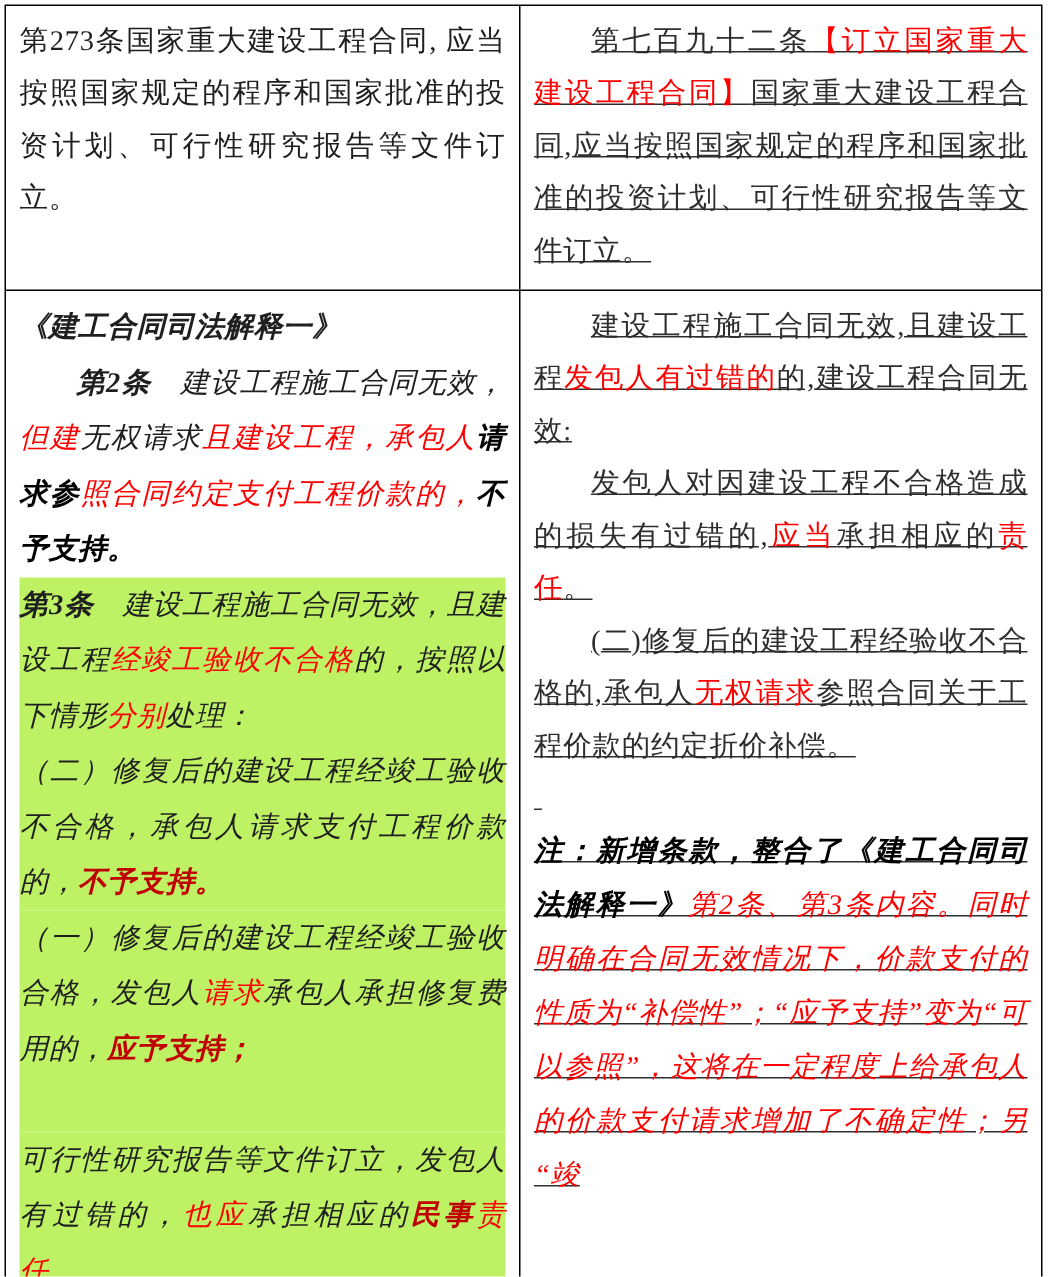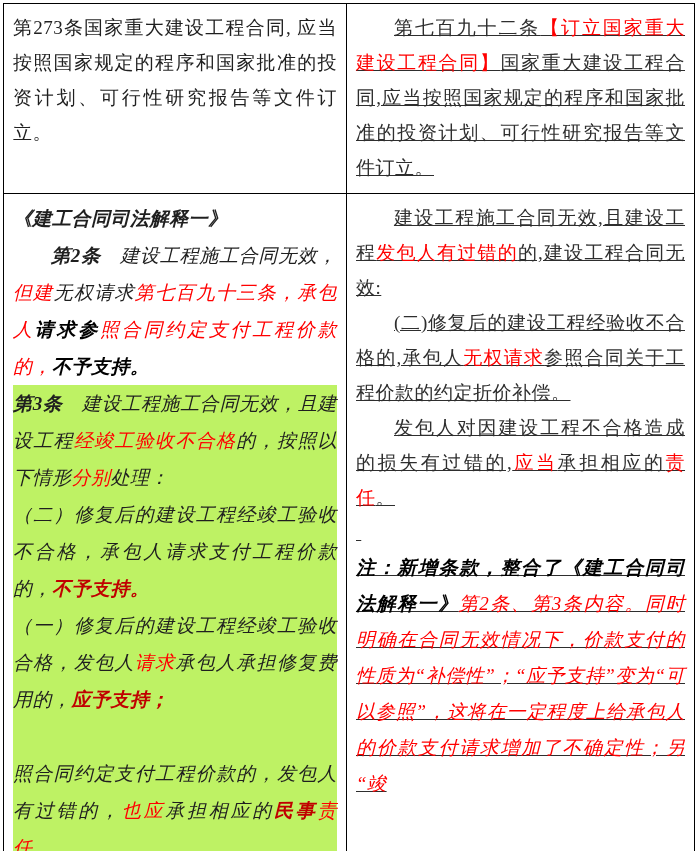--- a/index.html
+++ b/index.html
@@ -58,29 +58,29 @@
       <div class="cell cl cl-r1">
           <p class="para"><span class="s-black">第273条国家重大建设工程合同, 应当按照国家规定的程序和国家批准的投资计划、可行性研究报告等文件订立。</span></p>
         </div>
       <div class="cell cr">
           <p class="para indent2"><span class="s-black">第七百九十二条</span><span class="s-red">【订立国家重大建设工程合同】</span><span class="s-black">国家重大建设工程合同,应当按照国家规定的程序和国家批准的投资计划、可行性研究报告等文件订立。</span></p>
         </div>
     </div>
     <div class="row row2">
       <div class="cell cl cl-r2">
           <p class="para"><span class="s-black-b">《建工合同司法解释一》</span></p>
-          <p class="para indent2"><span class="s-black-b">第2条　</span><span class="s-black">建设工程施工合同无效，</span><span class="s-red">但建</span><span class="s-black">无权请求</span><span class="s-red">第七百九十三条，</span><span class="s-red">承包人</span><span class="s-red-b">请求参</span><span class="s-red">照合同约定支付工程价款的，</span><span class="s-red-b">不予支持。</span></p>
+          <p class="para indent2"><span class="s-black-b">第2条　</span><span class="s-black">建设工程施工合同无效，</span><span class="s-red">但建</span><span class="s-black">无权请求</span><span class="s-red">且建设工程，</span><span class="s-red">承包人</span><span class="s-red-b">请求参</span><span class="s-red">照合同约定支付工程价款的，</span><span class="s-red-b">不予支持。</span></p>
           <p class="para hl"><span class="s-black-b">第3条　</span><span class="s-black">建设工程施工合同无效，且建设工程</span><span class="s-red">经竣工验收不合格</span><span class="s-black">的，按照以下情形</span><span class="s-red">分别</span><span class="s-black">处理：</span></p>
           <p class="para hl"><span class="s-black">（二）修复后的建设工程经竣工验收不合格，承包人请求支付工程价款的，</span><span class="s-crim-b">不予支持。</span></p>
           <p class="para hl"><span class="s-black">（一）修复后的建设工程经竣工验收合格，发包人</span><span class="s-red">请求</span><span class="s-black">承包人承担修复费用的，</span><span class="s-crim-b">应予支持；</span></p>
           <p class="para hl blank">&nbsp;</p>
-          <p class="para hl"><span class="s-black">照合同约定支付工程价款的，发包人有过错的，</span><span class="s-red">也应</span><span class="s-black">承担相应的</span><span class="s-crim-b">民事</span><span class="s-red">责任。</span></p>
+          <p class="para hl"><span class="s-black">可行性研究报告等文件订立，发包人有过错的，</span><span class="s-red">也应</span><span class="s-black">承担相应的</span><span class="s-crim-b">民事</span><span class="s-red">责任。</span></p>
         </div>
       <div class="cell cr">
           <p class="para indent2"><span class="s-black">建设工程施工合同无效,且建设工程</span><span class="s-red">发包人有过错的</span><span class="s-black">的,建设工程合同无效:</span></p>
+          <p class="para indent2"><span class="s-black">发包人对因建设工程不合格造成的损失有过错的,</span><span class="s-red">应当</span><span class="s-black">承担相应的</span><span class="s-red">责任</span><span class="s-black">。</span></p>
           <p class="para indent2"><span class="s-black">(二)修复后的建设工程经验收不合格的,承包人</span><span class="s-red">无权请求</span><span class="s-black">参照合同关于工程价款的约定折价补偿。</span></p>
-          <p class="para indent2"><span class="s-black">发包人对因建设工程不合格造成的损失有过错的,</span><span class="s-red">应当</span><span class="s-black">承担相应的</span><span class="s-red">责任</span><span class="s-black">。</span></p>
           <p class="para blank">&nbsp;</p>
           <p class="para note"><span class="s-red-b">注：新增条款，整合了《建工合同司法解释一》</span><span class="s-red">第2条、第3条内容。同时明确在合同无效情况下，价款支付的性质为“补偿性”；“应予支持”变为“可以参照”，这将在一定程度上给承包人的价款支付请求增加了不确定性；另“竣</span></p>
         </div>
     </div>
   </div>
 </div>
 
 </body></html>

